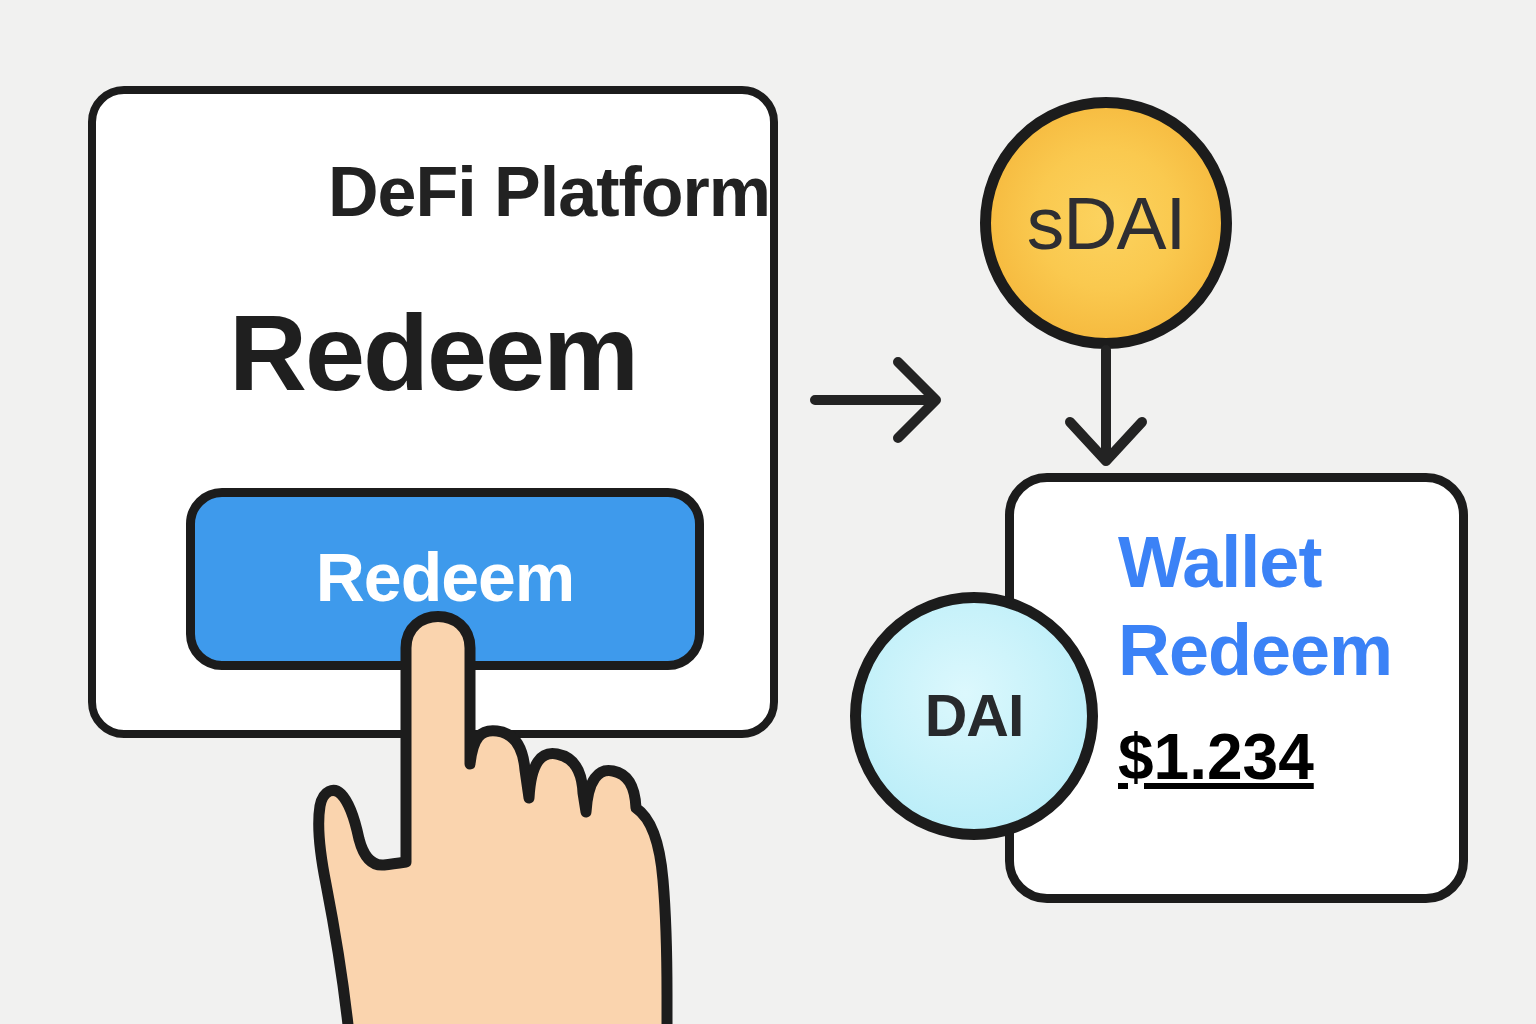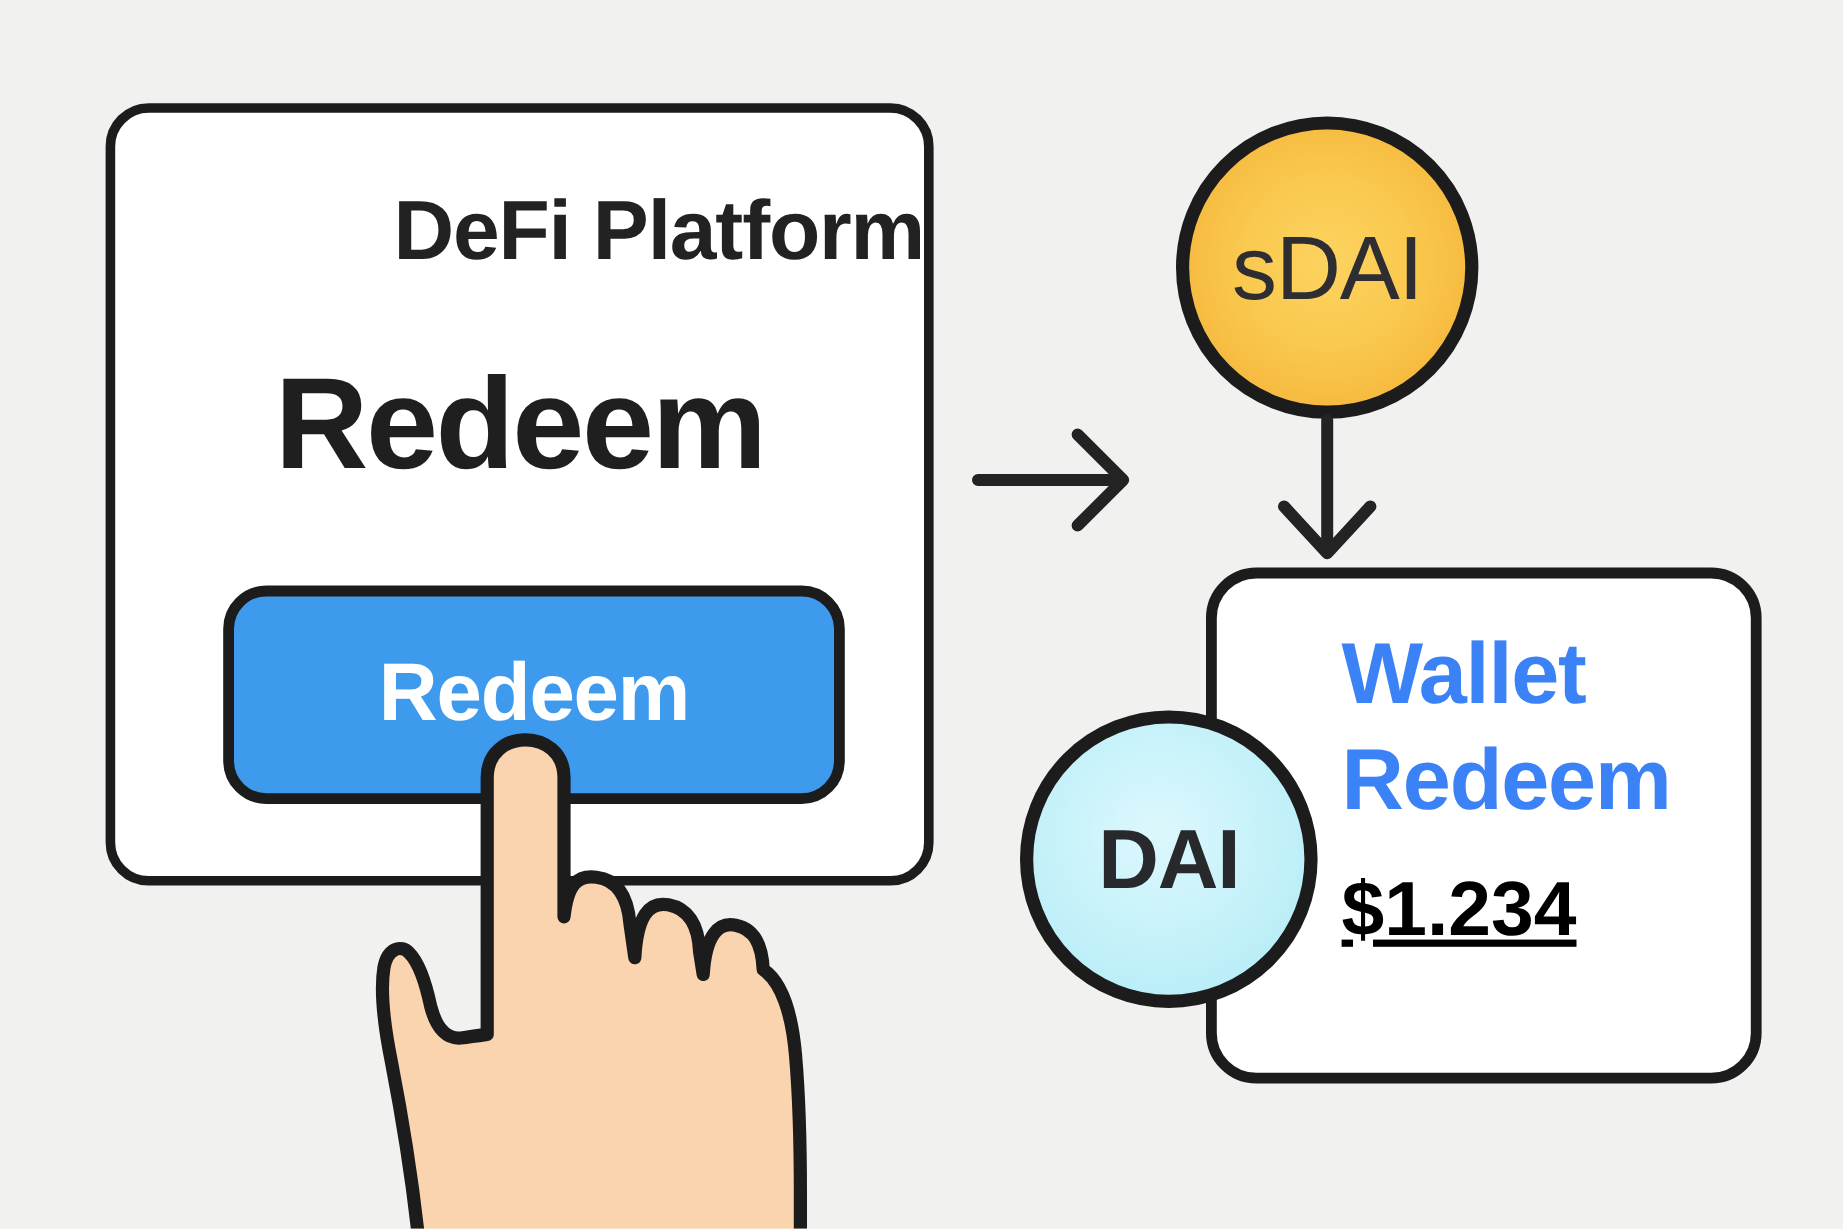--- a/index.html
+++ b/index.html
@@ -90,21 +90,21 @@
     color: #2e2e32;
     letter-spacing: -1px;
   }
   .coin-dai {
     left: 850px; top: 592px;
     width: 248px; height: 248px;
     background: radial-gradient(circle at 46% 40%, #dcf8fd 0%, #c8f2fa 45%, #b8edf8 80%, #b0eaf6 100%);
     z-index: 3;
   }
   .coin-dai .coin-label {
-    font-size: 70px;
+    font-size: 59px;
     font-weight: 600;
     color: #27292c;
     letter-spacing: -1px;
   }
 
   
   .wallet-card {
     position: absolute;
     left: 1005px; top: 473px;
     width: 463px; height: 430px;

